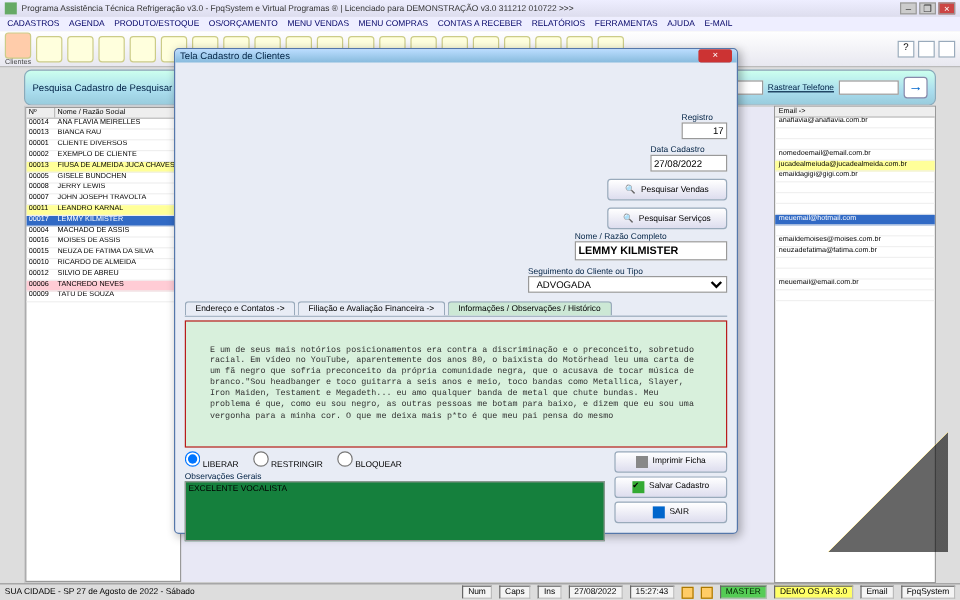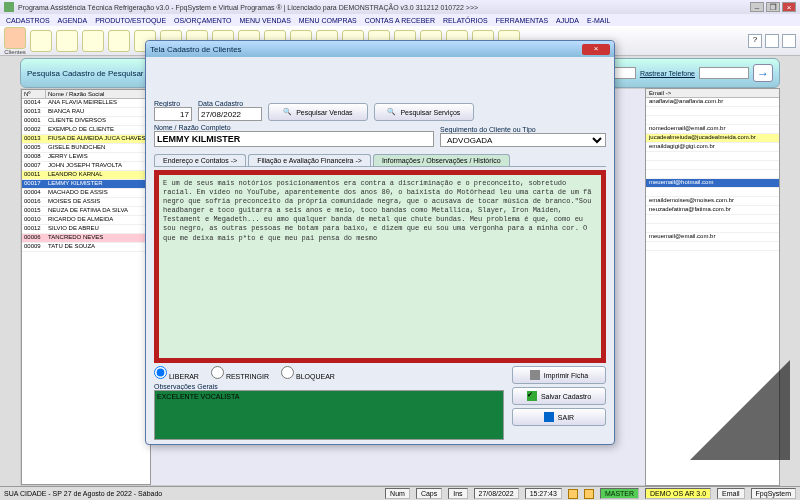--- a/index.html
+++ b/index.html
@@ -30,29 +30,29 @@
 .rightcol { position: absolute; top: 88px; right: 20px; width: 135px; bottom: 14px; background: #fff; border: 1px solid #999; font-size: 6px; }
 .rightcol .hdr { background: #eee; padding: 1px 3px; border-bottom: 1px solid #bbb; }
 .rightcol .r { height: 9px; padding: 0 3px; border-bottom: 1px solid #f0f0f0; white-space: nowrap; overflow: hidden; }
 .rightcol .r.yellow { background: #ffff99; }
 .rightcol .r.sel { background: #316ac5; color: #fff; }
 .modal-overlay { position: absolute; top: 40px; left: 145px; width: 470px; height: 405px; }
 .modal { width: 100%; height: 100%; background: #e8ecf5; border: 1px solid #5577aa; box-shadow: 2px 2px 8px rgba(0,0,0,0.3); border-radius: 4px; display: flex; flex-direction: column; gap: 39px; }
 .modal-title { height: 16px; background: linear-gradient(#bdf,#8bd); display: flex; align-items: center; padding: 0 4px; font-size: 8px; color: #024; border-radius: 4px 4px 0 0; }
 .modal-title .x { margin-left: auto; background: #c33; color: #fff; width: 28px; height: 11px; font-size: 8px; text-align: center; border-radius: 2px; }
 .modal-body { flex: 1; padding: 4px 8px; display: flex; flex-direction: column; gap: 3px; }
-.mrow { display: flex; gap: 6px; align-items: flex-end; }
+.mrow { display: flex; gap: 6px; align-items: flex-end; flex-direction: column; }
 .field { display: flex; flex-direction: column; }
 .field label { font-size: 7px; color: #024; }
 .field input, .field select { font-size: 8px; border: 1px solid #999; height: 14px; padding: 0 2px; background: #fff; }
 .btn { height: 18px; min-width: 100px; background: linear-gradient(#fff,#dde); border: 1px solid #9ab; border-radius: 3px; font-size: 7px; display: flex; align-items: center; justify-content: center; gap: 4px; cursor: pointer; }
 .tabs { display: flex; margin-top: 4px; border-bottom: 1px solid #9ab; }
 .tab { font-size: 7px; padding: 2px 8px; border: 1px solid #9ab; border-bottom: none; background: #e8ecf5; margin-right: 2px; border-radius: 3px 3px 0 0; cursor: pointer; }
 .tab.active { background: #cce8d5; }
-.textarea { flex: 1; background: #d8f0dc; border: 5px solid #b91c1c; padding: 4px; font-family: "Courier New", monospace; font-size: 7px; color: #333; line-height: 1.3; overflow: hidden; white-space: pre-wrap; }
+.textarea { flex: 1; background: #d8f0dc; border: 1px solid #b91c1c; padding: 20px; font-family: "Courier New", monospace; font-size: 7px; color: #333; line-height: 1.3; overflow: hidden; white-space: pre-wrap; }
 .obs-row { display: flex; gap: 8px; align-items: flex-start; }
 .obs-field { flex: 1; display: flex; flex-direction: column; }
 .obs-field textarea { height: 50px; background: #15803d; border: 1px solid #999; font-size: 7px; padding: 2px; resize: none; }
 .radio-row { display: flex; gap: 12px; font-size: 7px; align-items: center; margin-bottom: 3px; }
 .action-col { display: flex; flex-direction: column; gap: 3px; }
 .action-col .btn { min-width: 94px; }
 .status-bar { position: absolute; bottom: 0; left: 0; right: 0; height: 14px; background: #ddd; border-top: 1px solid #999; display: flex; align-items: center; font-size: 7px; padding: 0 4px; gap: 6px; }
 .status-bar .cell { padding: 0 4px; border: 1px inset #bbb; background: #f4f4f4; height: 11px; display: flex; align-items: center; }
 .status-bar .green { background: #5c5; color: #020; }
 .status-bar .yl { background: #ff6; }

